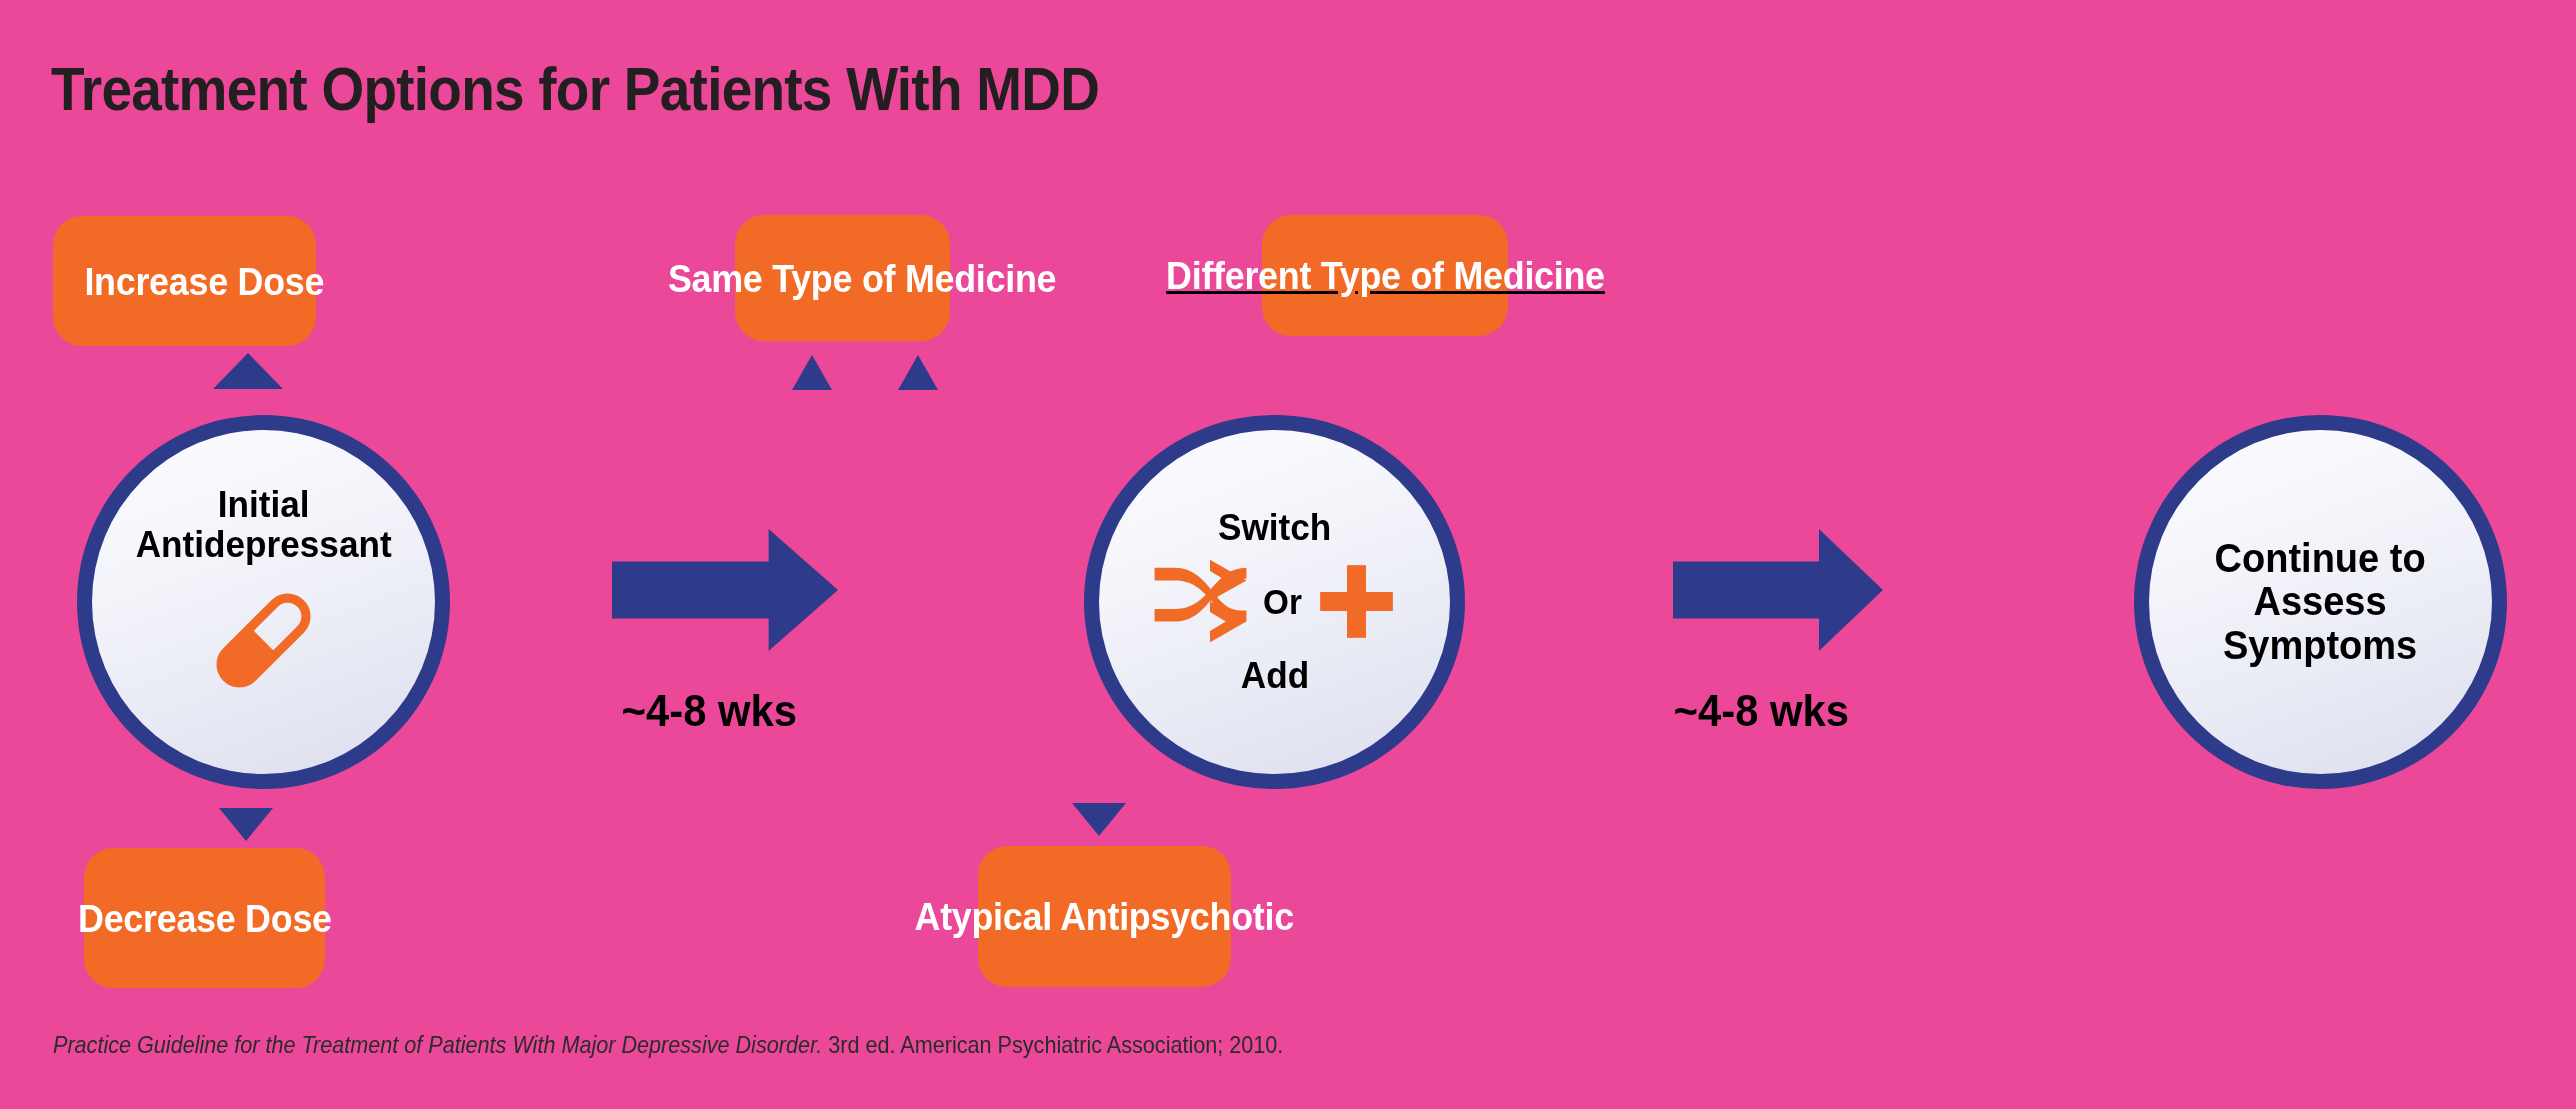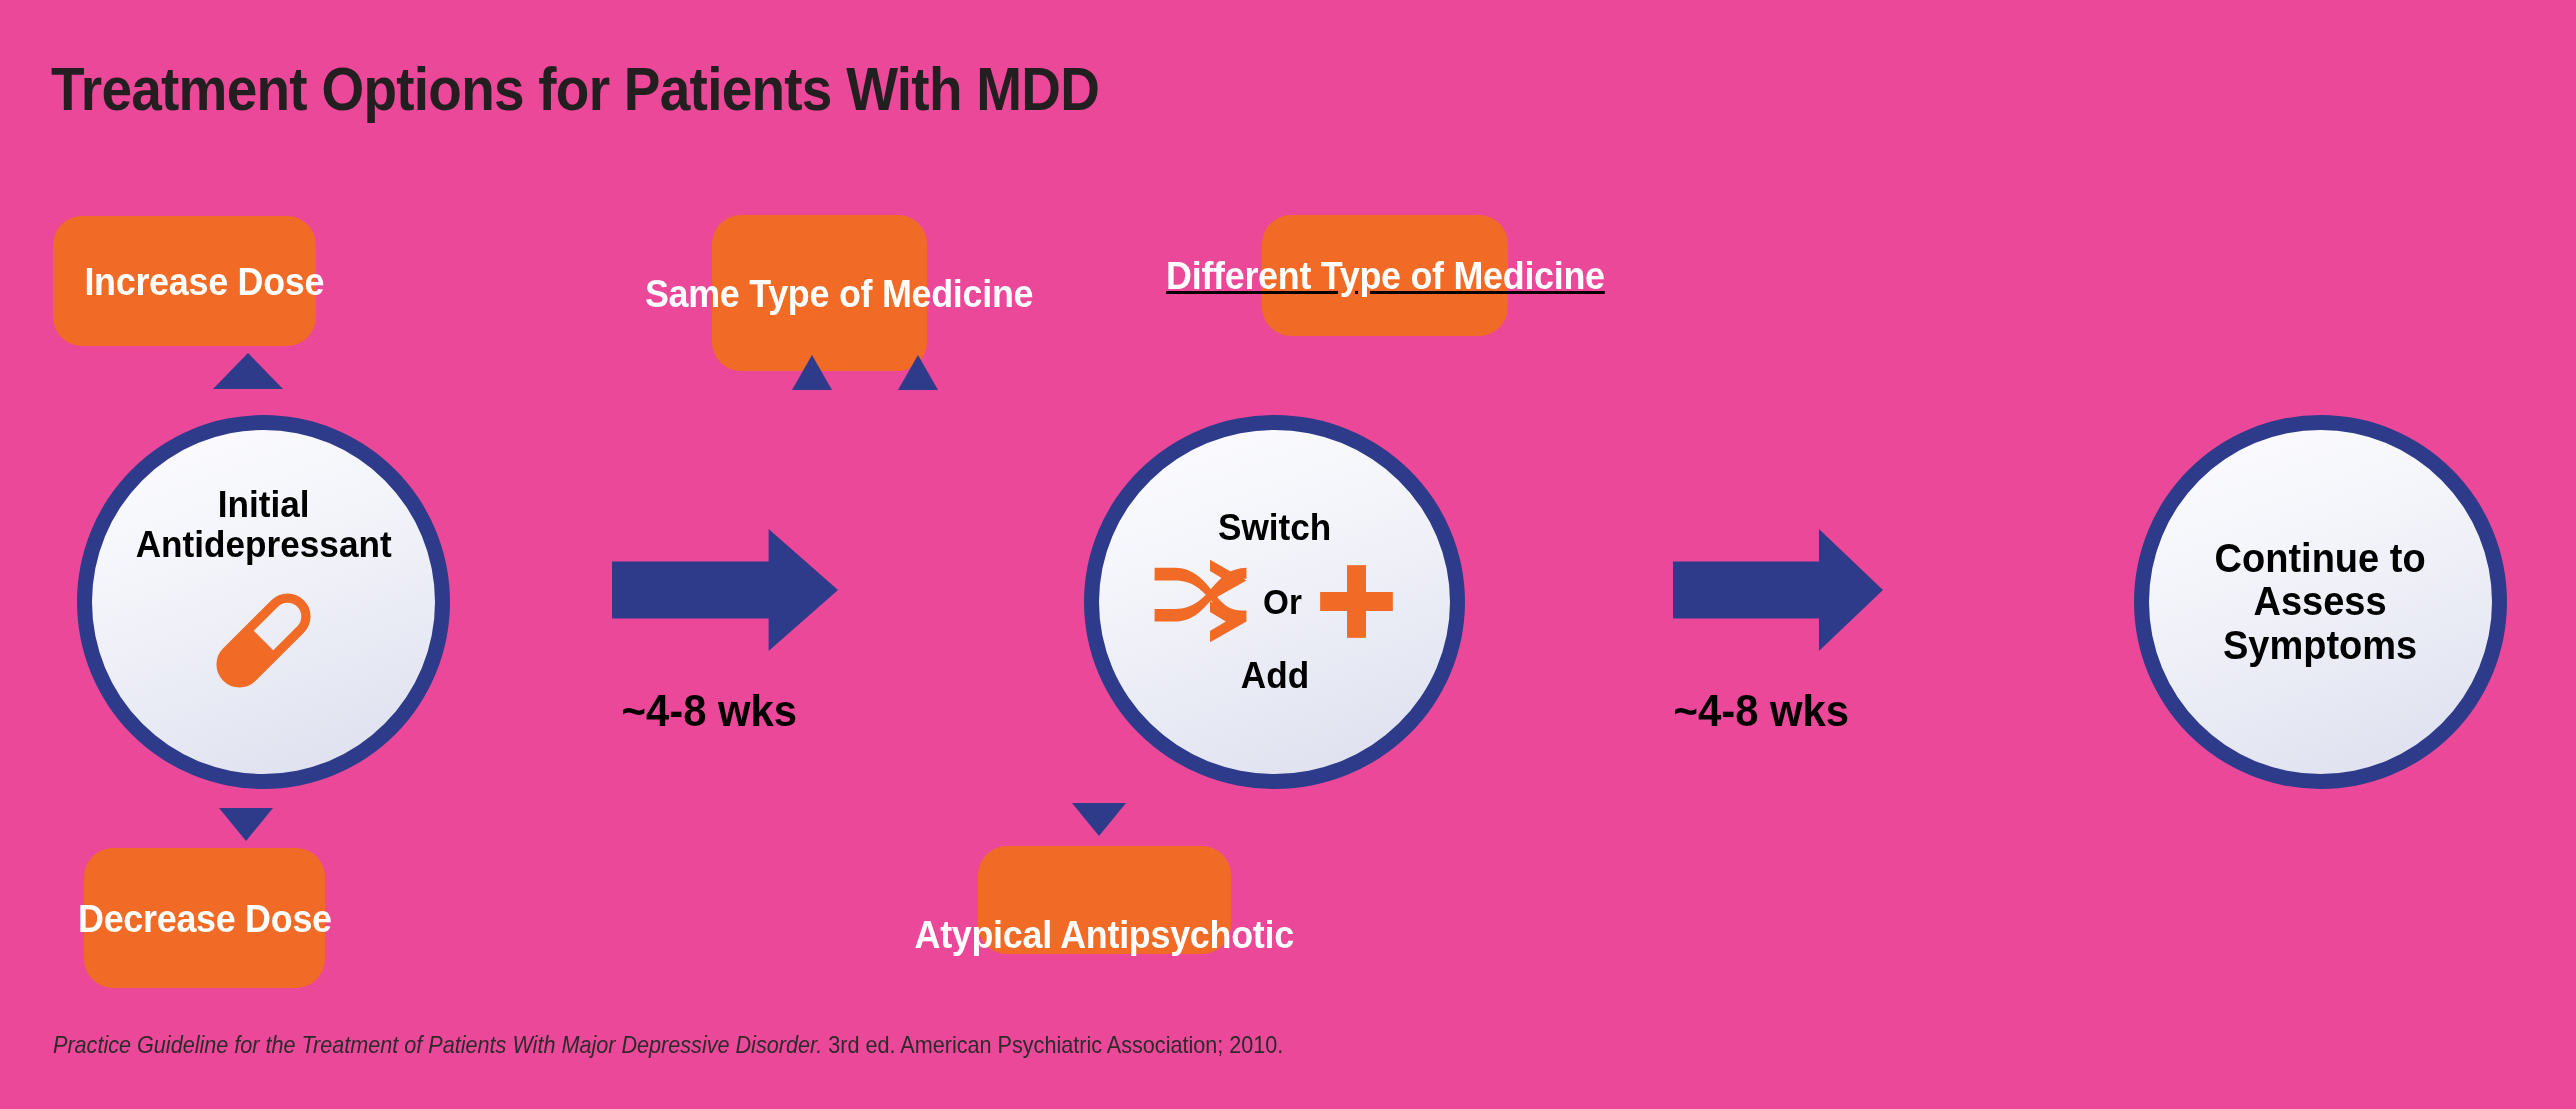--- a/index.html
+++ b/index.html
@@ -50,23 +50,23 @@
     font-weight: 700;
     font-size: 39px;
     line-height: 1;
     white-space: nowrap;
     transform: scaleX(0.92);
     letter-spacing: -0.3px;
   }
 
   #pill-increase   { left: 53px;  top: 216px;  width: 263px; height: 130px; padding-left: 40px; }
   #pill-decrease   { left: 56px;  top: 848px; width: 241px; height: 140px; margin-left: 28px; }
-  #pill-same       { left: 712px; top: 215px;  width: 215px; height: 156px; padding-left: 40px; }
+  #pill-same       { left: 735px; top: 215px;  width: 215px; height: 126px; padding-left: 40px; }
   #pill-different  { left: 1262px; top: 215px;  width: 246px; height: 121px; text-decoration: underline; }
-  #pill-atypical   { left: 978px; top: 846px; width: 253px; height: 108px; align-items: flex-end; }
+  #pill-atypical   { left: 978px; top: 846px; width: 253px; height: 141px; }
 
   
   .circle {
     position: absolute;
     border-radius: 50%;
     border: 15.8px solid #2E3B8B;
     background: linear-gradient(160deg, #fdfdff 0%, #f3f4fa 38%, #e4e6f2 78%, #dcdeee 100%);
     box-sizing: border-box;
     display: flex;
     flex-direction: column;

